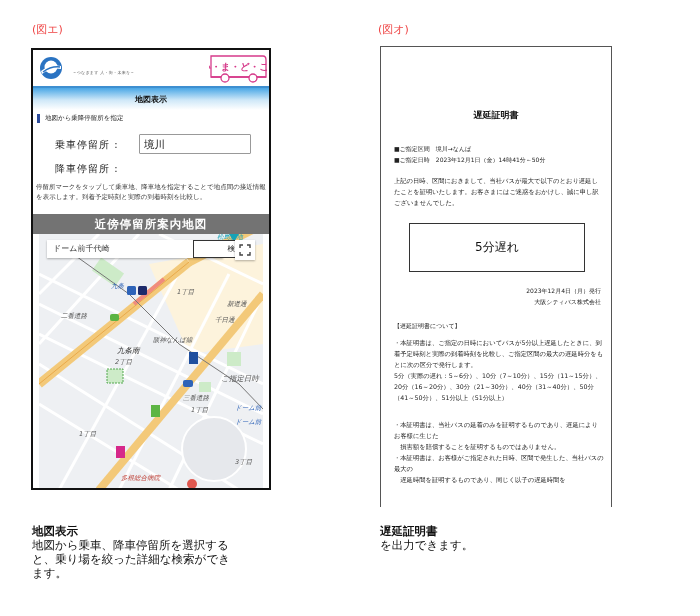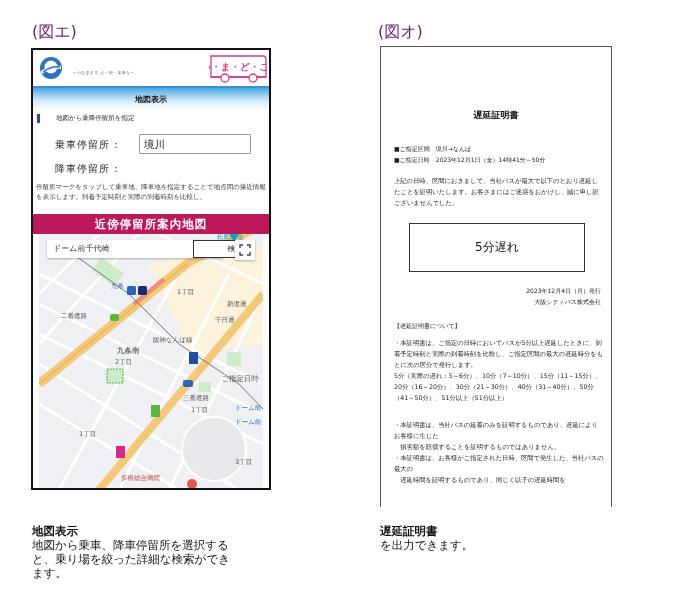--- a/index.html
+++ b/index.html
@@ -1,50 +1,50 @@
 <!DOCTYPE html>
 <html><head>
 <meta charset="utf-8">
 <style>
   html, body { margin:0; padding:0; background:#ffffff; }
   body { width:700px; height:616px; position:relative; overflow:hidden;
          font-family:"DejaVu Sans", "Liberation Sans", sans-serif; color:#222; }
-  .fig-label { position:absolute; font-size:16px; color:#701a75; }
+  .fig-label { position:absolute; font-size:11px; color:#ef4444; }
 
   
   .phone { position:absolute; left:31px; top:48px; width:236px; height:438px;
            border:2px solid #111; background:#fff; overflow:hidden; }
   .ph-header { position:absolute; left:0; top:0; width:236px; height:36px; background:#fff;
                border-bottom:2px solid #3e8fd0; }
   .logo-mark { position:absolute; left:6px; top:6px; width:24px; height:24px; }
   .logo-title { position:absolute; left:36px; top:6px; font-size:14px; color:#2a73c2; letter-spacing:0.5px;margin-top:36px; }
   .logo-sub { position:absolute; left:40px; top:20px; font-size:4px; color:#555; letter-spacing:0.3px; }
   .imadoko { position:absolute; right:2px; top:3px; width:58px; height:30px; }
   .ph-titlebar { position:absolute; left:0; top:38px; width:236px; height:22px;
                  background:linear-gradient(#4aa7e6, #cfe8f8 55%, #ffffff);
                  text-align:center; font-size:8px; font-weight:bold; line-height:24px; color:#111; }
   .ph-section { position:absolute; left:4px; top:64px; font-size:6.5px; color:#222;
-                padding-left:16px; border-left:3px solid #2b4a9a; line-height:9px; }
+                padding-left:5px; border-left:3px solid #2b4a9a; line-height:9px; }
   .stop-row { position:absolute; left:0; width:268px; height:22px; }
   .stop-label { position:absolute; left:22px; top:4px; font-size:10px; color:#222; letter-spacing:1px; }
   .stop-input { position:absolute; left:106px; top:0; width:106px; height:18px; border:1px solid #999;
                 border-radius:1px; font-size:10.5px; padding:0 0 0 4px; line-height:18px; color:#111;
                 background:#fff; box-sizing:content-box; }
   .ph-help { position:absolute; left:3px; top:132px; width:232px; font-size:6.5px; line-height:10px; color:#333; }
-  .ph-mapbar { position:absolute; left:0; top:164px; width:236px; height:20px; background:#be185d;
+  .ph-mapbar { position:absolute; left:0; top:164px; width:236px; height:20px; background:#737373;
                color:#fff; text-align:center; font-size:11.5px; font-weight:bold; line-height:20px; letter-spacing:1px; }
   .map { position:absolute; left:6px; top:184px; width:224px; height:256px; background:#eef0f3; overflow:hidden; }
   .map svg { position:absolute; left:0; top:0; }
   .map-search { position:absolute; left:8px; top:6px; width:176px; height:18px; background:#fff;
                 box-shadow:0 1px 2px rgba(0,0,0,0.3); font-size:8px; line-height:18px; color:#333; padding-left:6px; box-sizing:border-box; }
   .map-search-btn { position:absolute; left:154px; top:6px; width:26px; height:16px; border:1px solid #333; background:#fff;
                     font-size:7.5px; line-height:16px; text-align:center; color:#222;padding-left:28px; }
   .map-fullscreen { position:absolute; left:196px; top:6px; width:20px; height:20px; background:#fff;
                     box-shadow:0 1px 2px rgba(0,0,0,0.3); }
-  .maplbl { position:absolute; font-size:6.5px; color:#555; white-space:nowrap; }
+  .maplbl { position:absolute; font-size:6.5px; color:#555; white-space:nowrap;font-style:italic; }
 
   .caption { position:absolute; font-size:11.5px; line-height:14px; color:#111; }
   .caption .cap-title { font-weight:bold; display:block; }
 
   
   .cert { position:absolute; left:380px; top:46px; width:230px; height:460px;
           border:1px solid #555; border-bottom:none; background:#fff; overflow:hidden; }
   .cert-title { position:absolute; left:0; width:230px; top:62px; text-align:center; font-size:9px; font-weight:bold; color:#111; }
   .cert-line { position:absolute; left:13px; font-size:6px; color:#222; white-space:nowrap; }
   .cert-para { position:absolute; left:13px; width:210px; font-size:6.3px; line-height:11px; color:#222; }

